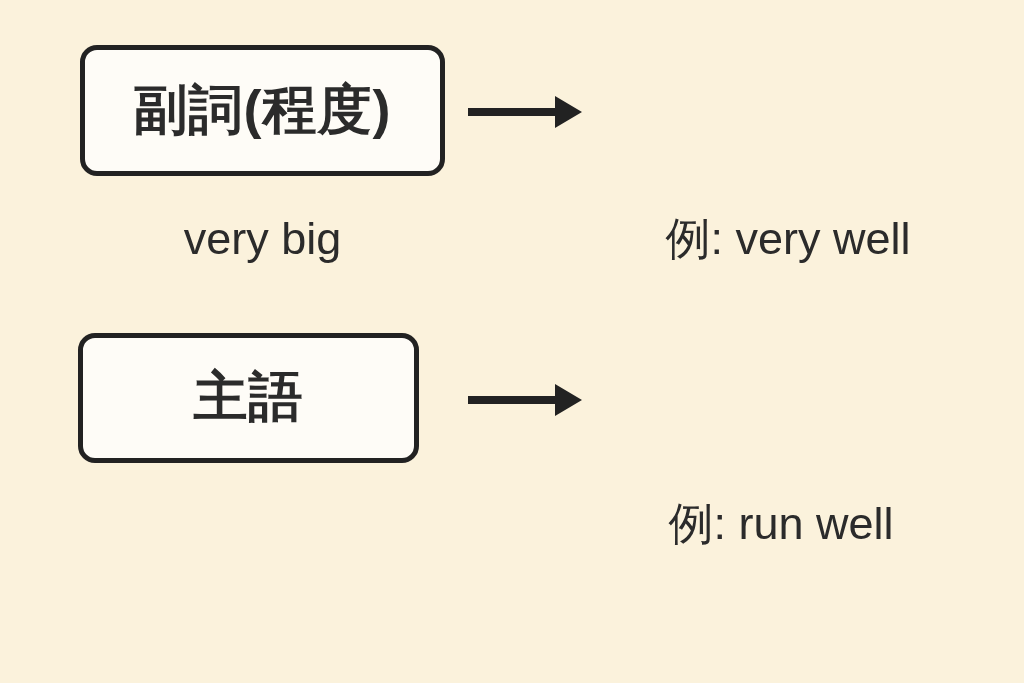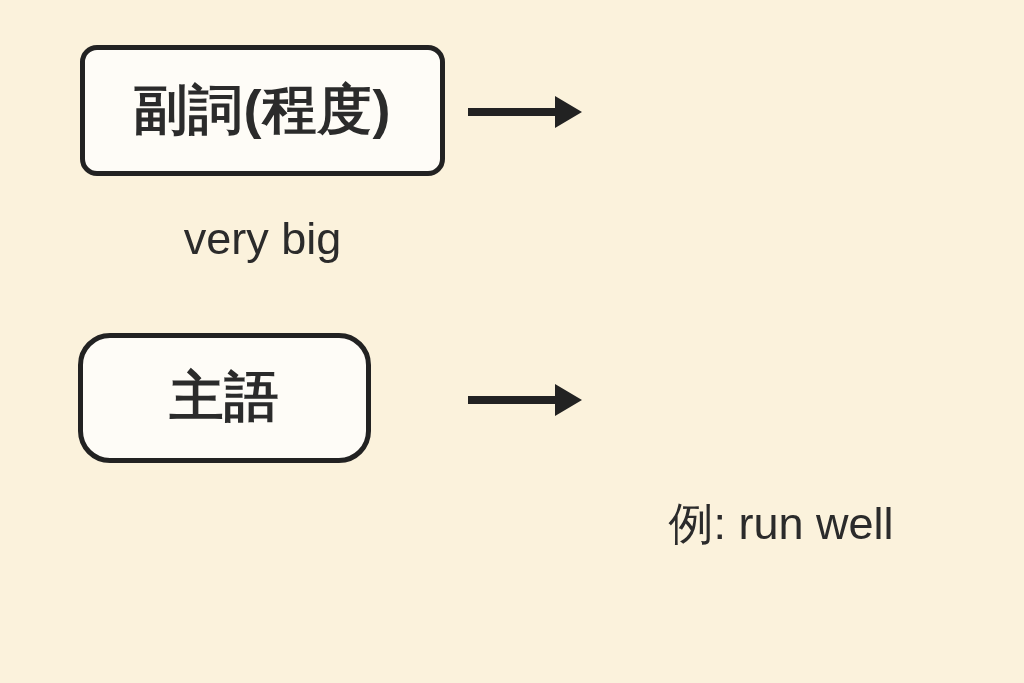--- a/index.html
+++ b/index.html
@@ -24,21 +24,21 @@
     position: absolute;
     background: var(--fill);
     border: 5px solid var(--stroke);
     border-radius: 17px;
     display: flex;
     align-items: center;
     justify-content: center;
   }
   .box-a { left: 80px;  top: 45px;  width: 365px; height: 131px; }
   .box-b { left: 592px; top: 46px;  width: 376px; height: 130px; }
-  .box-c { left: 78px;  top: 333px; width: 293px; height: 130px; border-radius: 32px; }
+  .box-c { left: 78px;  top: 333px; width: 341px; height: 130px; }
   .box-d { left: 592px; top: 333px; width: 378px; height: 130px; }
   .box-label {
     color: var(--text);
     font-size: 54px;
     font-weight: 700;
     letter-spacing: 1px;
     white-space: nowrap;
     line-height: 1;
     padding-bottom: 4px;
   }
@@ -72,20 +72,21 @@
   </div>
 
   <svg class="arrow arrow-1" width="118" height="40" viewBox="0 0 118 40" aria-hidden="true">
     <line x1="3" y1="20" x2="92" y2="20" stroke="currentColor" stroke-width="8"></line>
     <polygon points="90,4 90,36 117,20" fill="currentColor"></polygon>
   </svg>
 
 
   <div class="caption caption-a">very big</div>
 
+  <div class="caption caption-b">例: very well</div>
 
   <div class="box box-c">
     <span class="box-label">主語</span>
   </div>
 
   <svg class="arrow arrow-2" width="118" height="40" viewBox="0 0 118 40" aria-hidden="true">
     <line x1="3" y1="20" x2="92" y2="20" stroke="currentColor" stroke-width="8"></line>
     <polygon points="90,4 90,36 117,20" fill="currentColor"></polygon>
   </svg>
 

